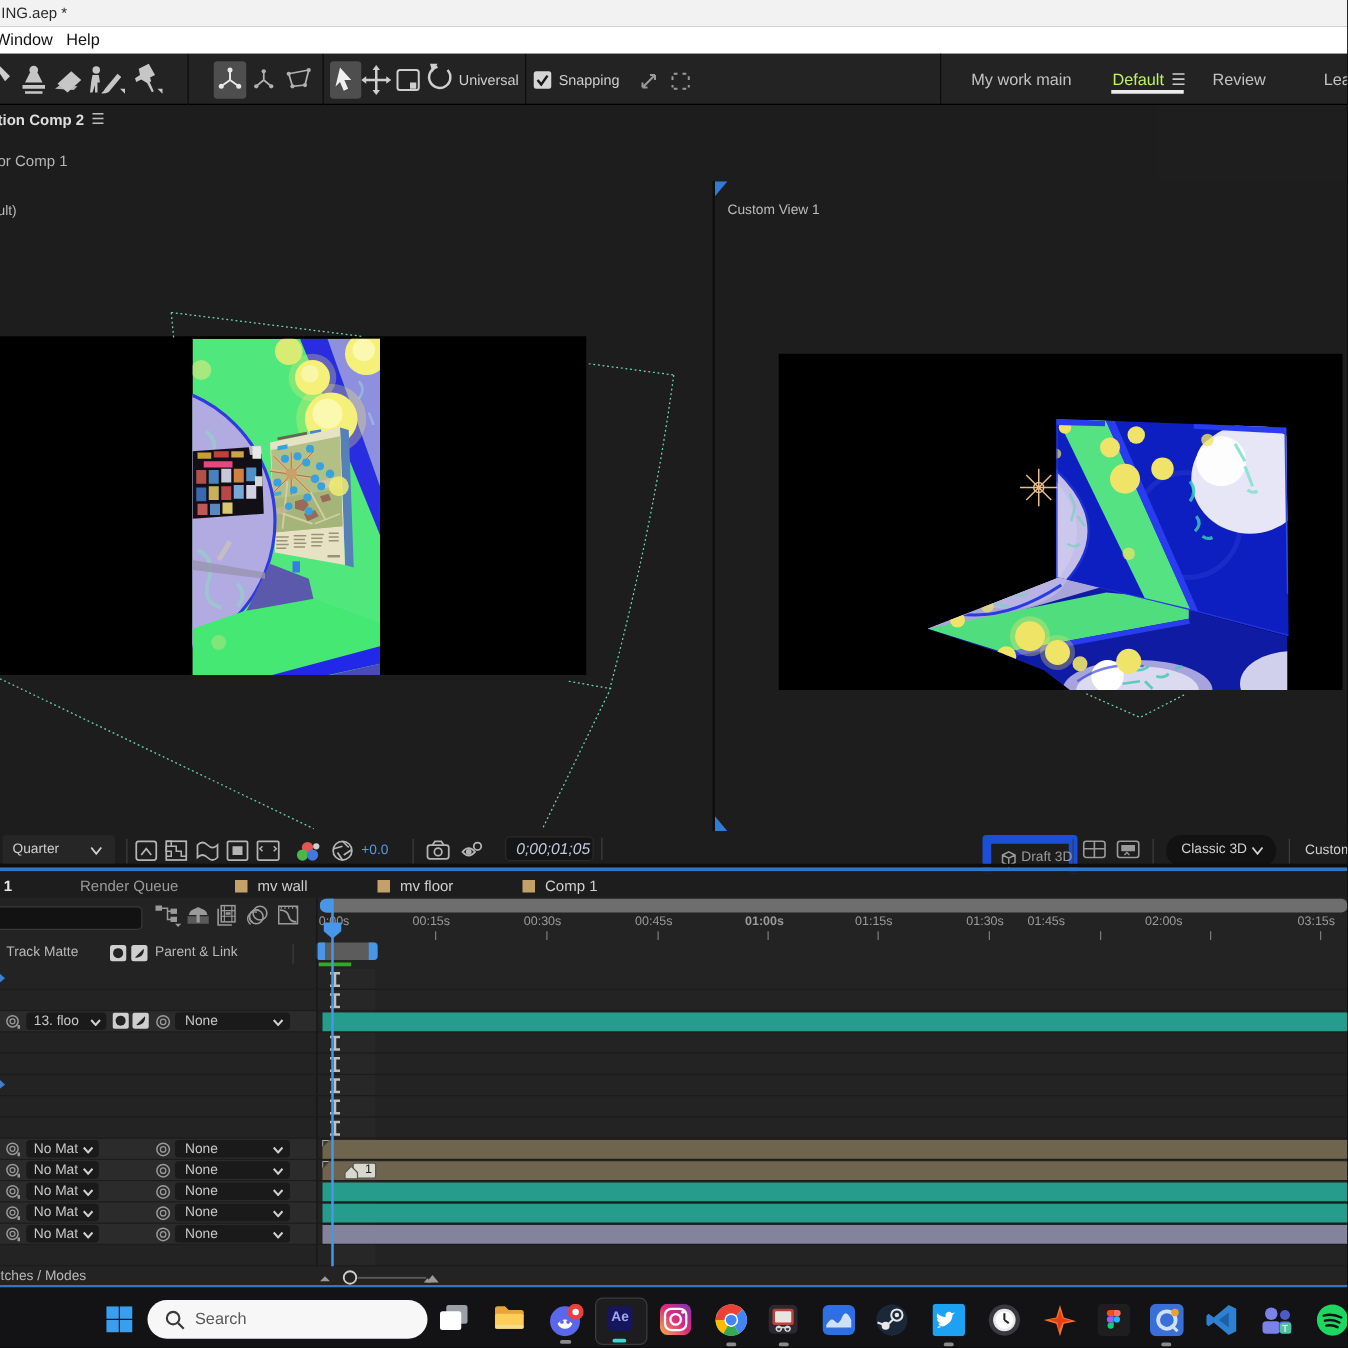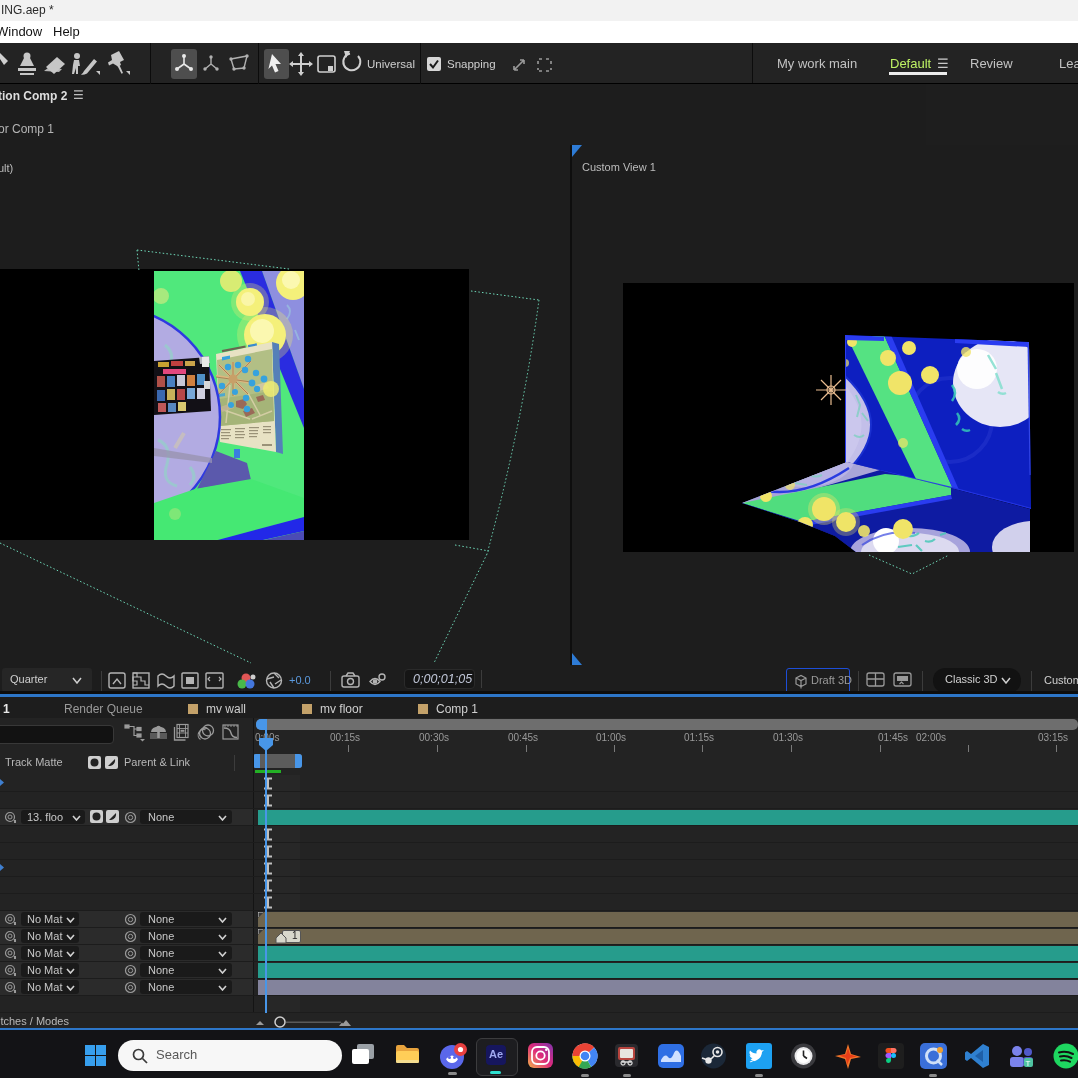--- a/index.html
+++ b/index.html
@@ -444,21 +444,21 @@
       <path d="M30 12.5 q5 -6 10 0 q-5 6 -10 0 Z"></path>
       <circle cx="35" cy="12.5" r="1.6" fill="#b4b4b4"></circle>
       <circle cx="42" cy="8" r="3"></circle>
     </g>
   </svg>
   <div class="abs" style="left:404px;top:4px;width:69px;height:18px;background:#151515;border:1px solid #2a2a2a;border-radius:4px;font-style:italic;">
     <div class="abs txt" style="left:8px;top:2px;font-size:12.5px;color:#c2c8da;">0;00;01;05</div>
   </div>
   <div class="vsep" style="left:481px;top:5px;height:18px;"></div>
 
-  <div class="abs" style="left:786px;top:3px;width:62px;height:25px;border:1px solid #1d4ed8;border-radius:3px;">
+  <div class="abs" style="left:786px;top:3px;width:62px;height:25px;border:7px solid #1d4ed8;border-radius:3px;">
     <svg class="abs" style="left:5px;top:5px;" width="16" height="15">
           <g stroke="#9a9a9a" stroke-width="1.2" fill="none">
             <path d="M4 4 l5 -2.5 5 2.5 v6 l-5 2.5 -5 -2.5 z M4 4 l5 2.5 5 -2.5 M9 6.5 v8"></path>
           </g>
         </svg>
     <div class="abs txt" style="left:24px;top:5px;font-size:11px;color:#9a9a9a;">Draft 3D</div>
   </div>
   <div class="vsep" style="left:858px;top:6px;height:20px;"></div>
   <svg class="abs" style="left:866px;top:5px;" width="50" height="22">
     <g stroke="#9a9a9a" stroke-width="1.3" fill="none">
@@ -538,27 +538,27 @@
     <div class="abs txt" style="left:2px;top:14px;font-size:10px;color:#9a9a9a;">0:00s</div>
   </div>
 
   <div class="abs" id="ruler" style="left:0;top:33px;width:1078px;height:13px;">
     <div class="abs txt" style="left:330px;top:0;font-size:10px;color:#9a9a9a;">00:15s</div>
     <div class="abs" style="left:348px;top:13px;width:1px;height:7px;background:#7a7a7a;"></div>
     <div class="abs txt" style="left:419px;top:0;font-size:10px;color:#9a9a9a;">00:30s</div>
     <div class="abs" style="left:437px;top:13px;width:1px;height:7px;background:#7a7a7a;"></div>
     <div class="abs txt" style="left:508px;top:0;font-size:10px;color:#9a9a9a;">00:45s</div>
     <div class="abs" style="left:526px;top:13px;width:1px;height:7px;background:#7a7a7a;"></div>
-    <div class="abs txt" style="left:596px;top:0;font-size:10px;color:#9a9a9a;">01:00s</div>
+    <div class="abs txt" style="left:596px;top:0;font-size:10px;color:#9a9a9a;font-weight:bold;">01:00s</div>
     <div class="abs" style="left:614px;top:13px;width:1px;height:7px;background:#7a7a7a;"></div>
     <div class="abs txt" style="left:684px;top:0;font-size:10px;color:#9a9a9a;">01:15s</div>
     <div class="abs" style="left:702px;top:13px;width:1px;height:7px;background:#7a7a7a;"></div>
     <div class="abs txt" style="left:773px;top:0;font-size:10px;color:#9a9a9a;">01:30s</div>
     <div class="abs" style="left:791px;top:13px;width:1px;height:7px;background:#7a7a7a;"></div>
-    <div class="abs txt" style="left:878px;top:0;font-size:10px;color:#9a9a9a;">01:45s</div>
+    <div class="abs txt" style="left:822px;top:0;font-size:10px;color:#9a9a9a;">01:45s</div>
     <div class="abs" style="left:880px;top:13px;width:1px;height:7px;background:#7a7a7a;"></div>
     <div class="abs txt" style="left:916px;top:0;font-size:10px;color:#9a9a9a;">02:00s</div>
     <div class="abs" style="left:968px;top:13px;width:1px;height:7px;background:#7a7a7a;"></div>
     <div class="abs txt" style="left:1038px;top:0;font-size:10px;color:#9a9a9a;">03:15s</div>
     <div class="abs" style="left:1056px;top:13px;width:1px;height:7px;background:#7a7a7a;"></div>
   </div>
 
   <div class="abs" style="left:0;top:54px;width:253px;height:20px;">
     <div class="abs txt" style="left:5px;top:3px;font-size:11px;color:#b8b8b8;">Track Matte</div>
     <svg class="abs" style="left:88px;top:3px;" width="32" height="14">

